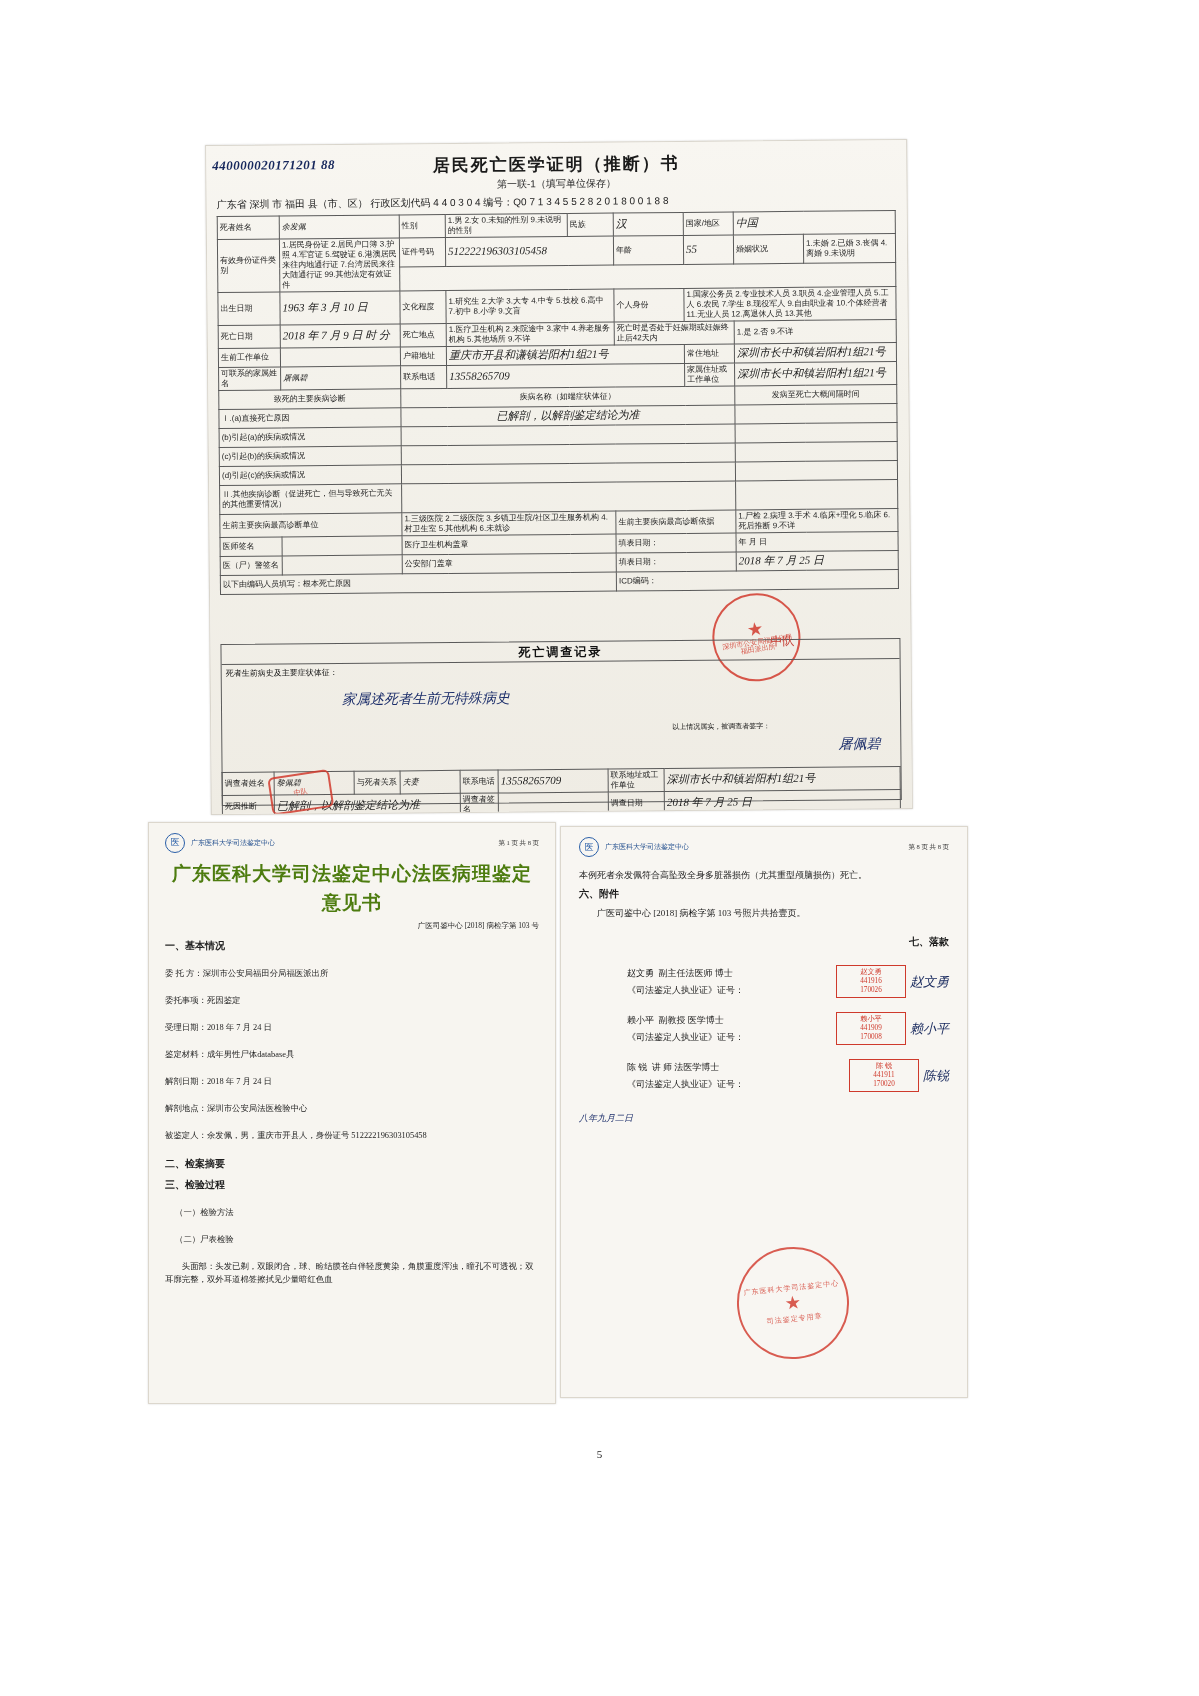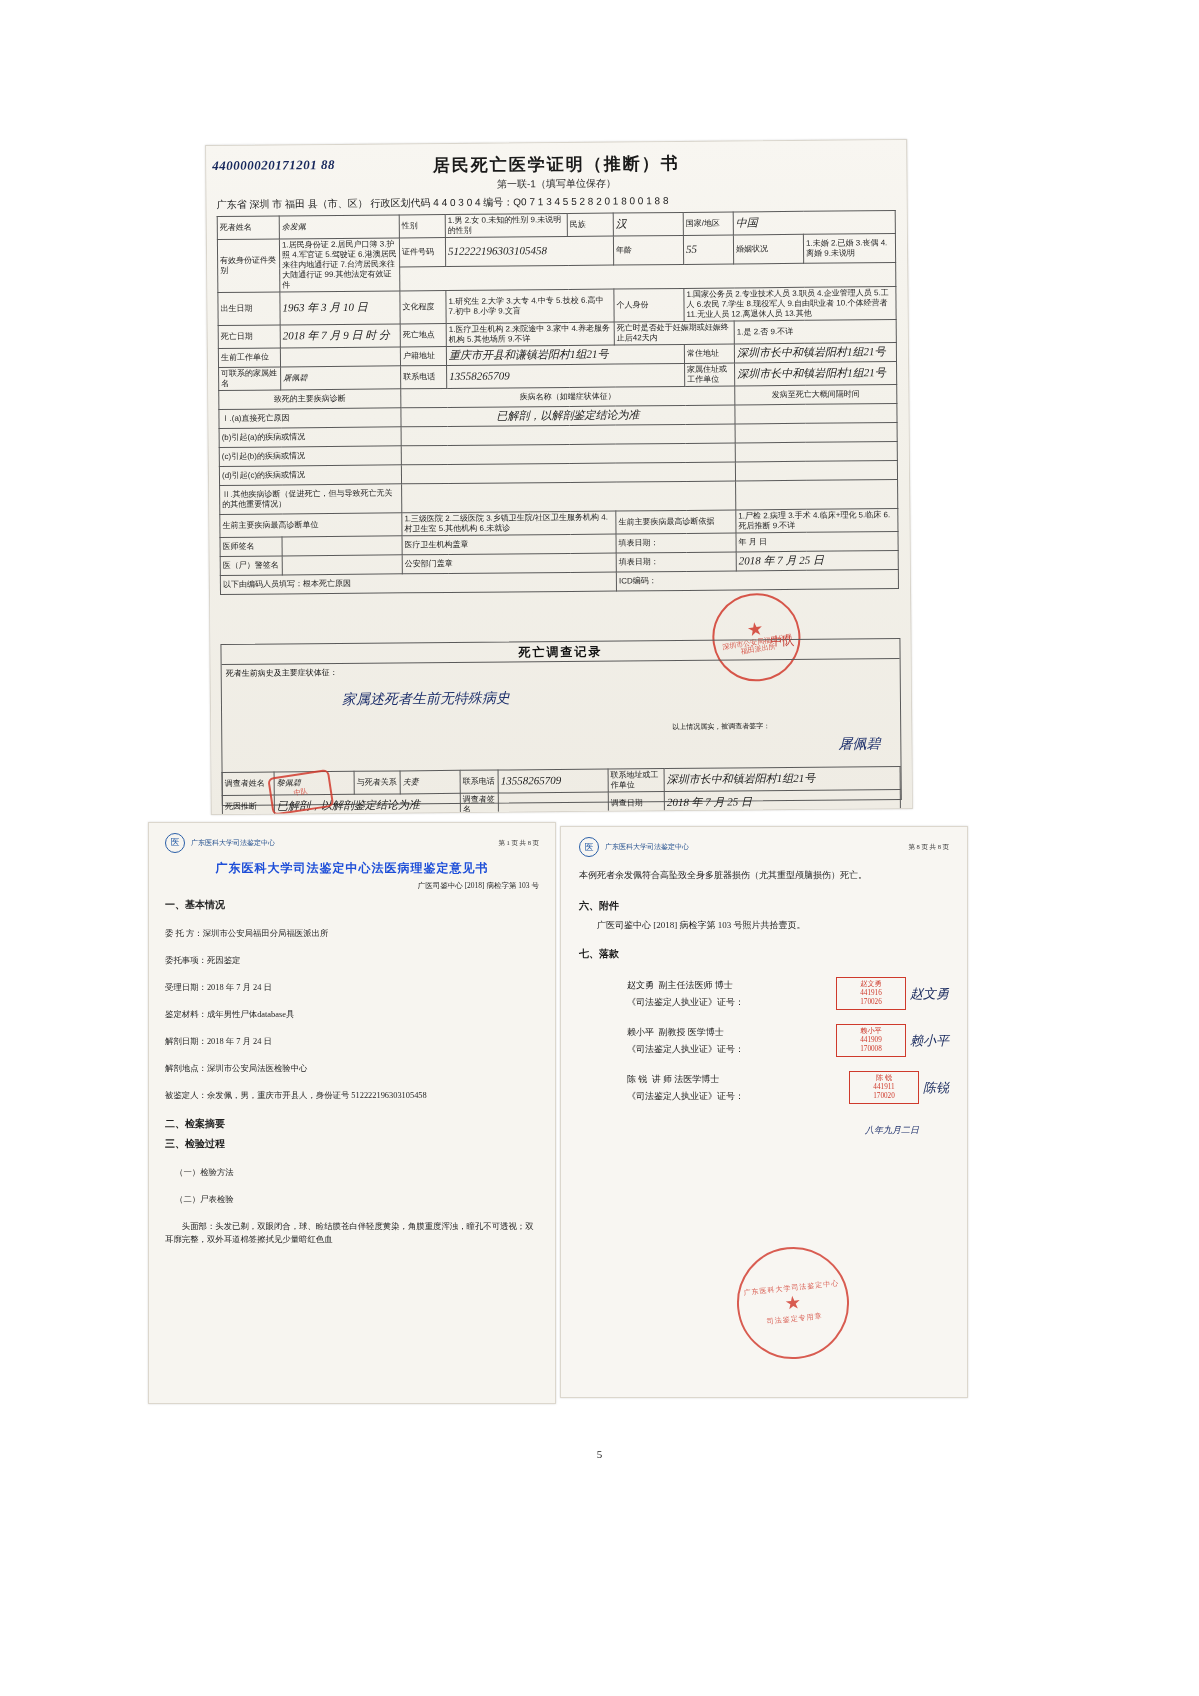--- a/index.html
+++ b/index.html
@@ -33,21 +33,21 @@
   
   .doc2{position:absolute;left:148px;top:822px;width:406px;height:580px;
         background:#f7f5f0;border:1px solid #dcd7cd;box-shadow:0 0 2px rgba(0,0,0,.15);overflow:hidden;}
   .doc2 .inner{position:absolute;inset:0;padding:10px 16px;box-sizing:border-box;
         font-family:"Liberation Serif",serif;font-size:8.4px;color:#1e1e1e;line-height:1.55;}
   .d2-head{display:flex;align-items:center;gap:6px;border-bottom:0;}
   .logo{width:18px;height:18px;border:1px solid #2a5fa8;border-radius:50%;color:#2a5fa8;
         display:flex;align-items:center;justify-content:center;font-size:9px;}
   .d2-org{font-size:7px;color:#24508f;line-height:1.2;}
   .d2-pageno{margin-left:auto;font-size:6.5px;color:#333;}
-  .d2-title{text-align:center;font-weight:bold;font-size:12px;letter-spacing:1px;margin:6px 0 2px;color:#1d4ed8;}
+  .d2-title{text-align:center;font-weight:bold;font-size:19px;letter-spacing:1px;margin:6px 0 2px;color:#4d7c0f;}
   .d2-no{text-align:right;font-size:7.5px;margin:2px 0 6px;color:#222;}
   .d2-sec{font-weight:bold;margin:5px 0 2px;font-size:10px;}
   .d2-row{margin:14px 0;}
   .indent{text-indent:2em;}
   .sub{margin-left:1.2em;}
 
   
   .doc3{position:absolute;left:560px;top:826px;width:406px;height:570px;
         background:#f8f6f2;border:1px solid #dcd7cd;box-shadow:0 0 2px rgba(0,0,0,.15);overflow:hidden;}
   .doc3 .inner{position:absolute;inset:0;padding:10px 18px;box-sizing:border-box;
@@ -289,24 +289,24 @@
   <div class="doc3">
     <div class="inner">
       <div class="d2-head">
         <div class="logo">医</div>
         <div class="d2-org">广东医科大学司法鉴定中心</div>
         <div class="d2-pageno">第 8 页  共 8 页</div>
       </div>
 
       <div style="margin-top:10px;">本例死者余发佩符合高坠致全身多脏器损伤（尤其重型颅脑损伤）死亡。</div>
 
-      <div class="d2-sec" style="margin-top:14px;">六、附件</div>
+      <div class="d2-sec" style="margin-top:2px;">六、附件</div>
       <div class="indent">广医司鉴中心 [2018] 病检字第 103 号照片共拾壹页。</div>
 
-      <div class="d2-sec" style="margin-top:12px;">七、落款</div>
+      <div class="d2-sec" style="margin-top:12px;text-align:right;">七、落款</div>
 
       <div class="sigrow">
         <div class="sigcol" style="padding-left:48px;">
           <div><span>赵文勇</span>
                &nbsp;<span>副主任法医师 博士</span></div>
           <div>《司法鉴定人执业证》证号：</div>
         </div>
         <div style="display:flex;align-items:center;gap:4px;">
           <div class="redbox">
             <div>赵文勇</div>
@@ -342,21 +342,21 @@
         <div style="display:flex;align-items:center;gap:4px;">
           <div class="redbox">
             <div>陈 锐</div>
             <div>441911</div>
             <div>170020</div>
           </div>
           <div class="scribble">陈锐</div>
         </div>
       </div>
 
-      <div style="text-align:right;padding-right:30px;margin-top:18px;color:#1d2f6b;font-style:italic;">八年九月二日</div>
+      <div style="padding-right:30px;margin-top:18px;color:#1d2f6b;font-style:italic;">八年九月二日</div>
     </div>
 
     <div class="bigstamp">
       <div class="ring" style="max-width:96px;text-align:center;">广东医科大学司法鉴定中心</div>
       <div class="star">★</div>
       <div class="ring">司法鉴定专用章</div>
     </div>
   </div>
 
   <div class="pagenum">5</div>

